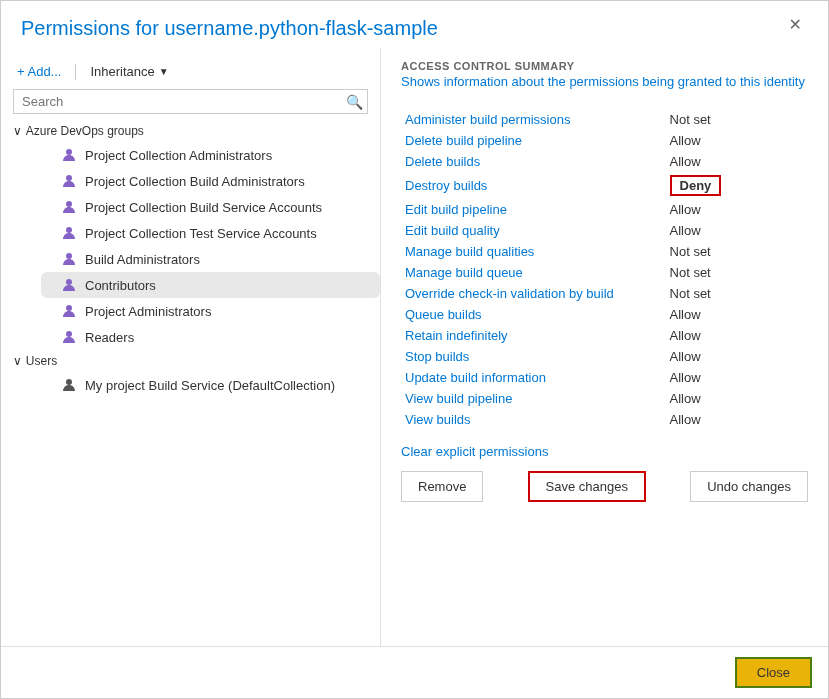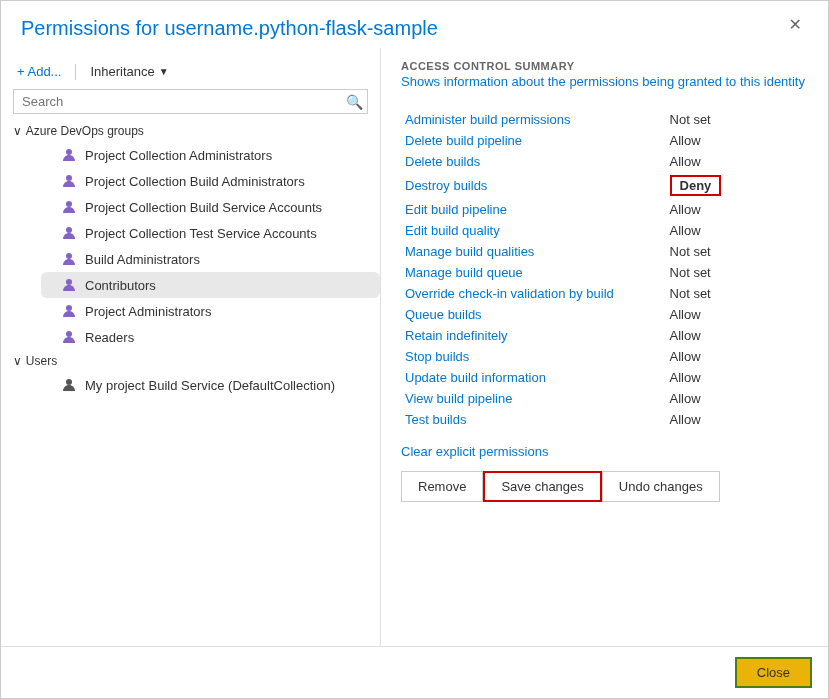--- a/index.html
+++ b/index.html
@@ -189,20 +189,21 @@
     .clear-explicit {
       margin-top: 14px;
       margin-bottom: 10px;
       font-size: 13px;
       color: #0078d4;
       cursor: pointer;
     }
     .action-buttons {
       display: flex;
       margin-top: 2px;
+      justify-content: space-between;
     }
     .btn {
       padding: 6px 16px;
       font-size: 13px;
       border: 1px solid #ccc;
       background: #fff;
       cursor: pointer;
       color: #333;
     }
     .btn-primary {
@@ -388,21 +389,21 @@
           </tr>
           <tr>
             <td>Update build information</td>
             <td>Allow</td>
           </tr>
           <tr>
             <td>View build pipeline</td>
             <td>Allow</td>
           </tr>
           <tr>
-            <td>Test builds</td>
+            <td>View builds</td>
             <td>Allow</td>
           </tr>
         </tbody>
       </table>
 
       <div class="clear-explicit">Clear explicit permissions</div>
 
       <div class="action-buttons">
         <button class="btn">Remove</button>
         <button class="btn btn-primary">Save changes</button>

